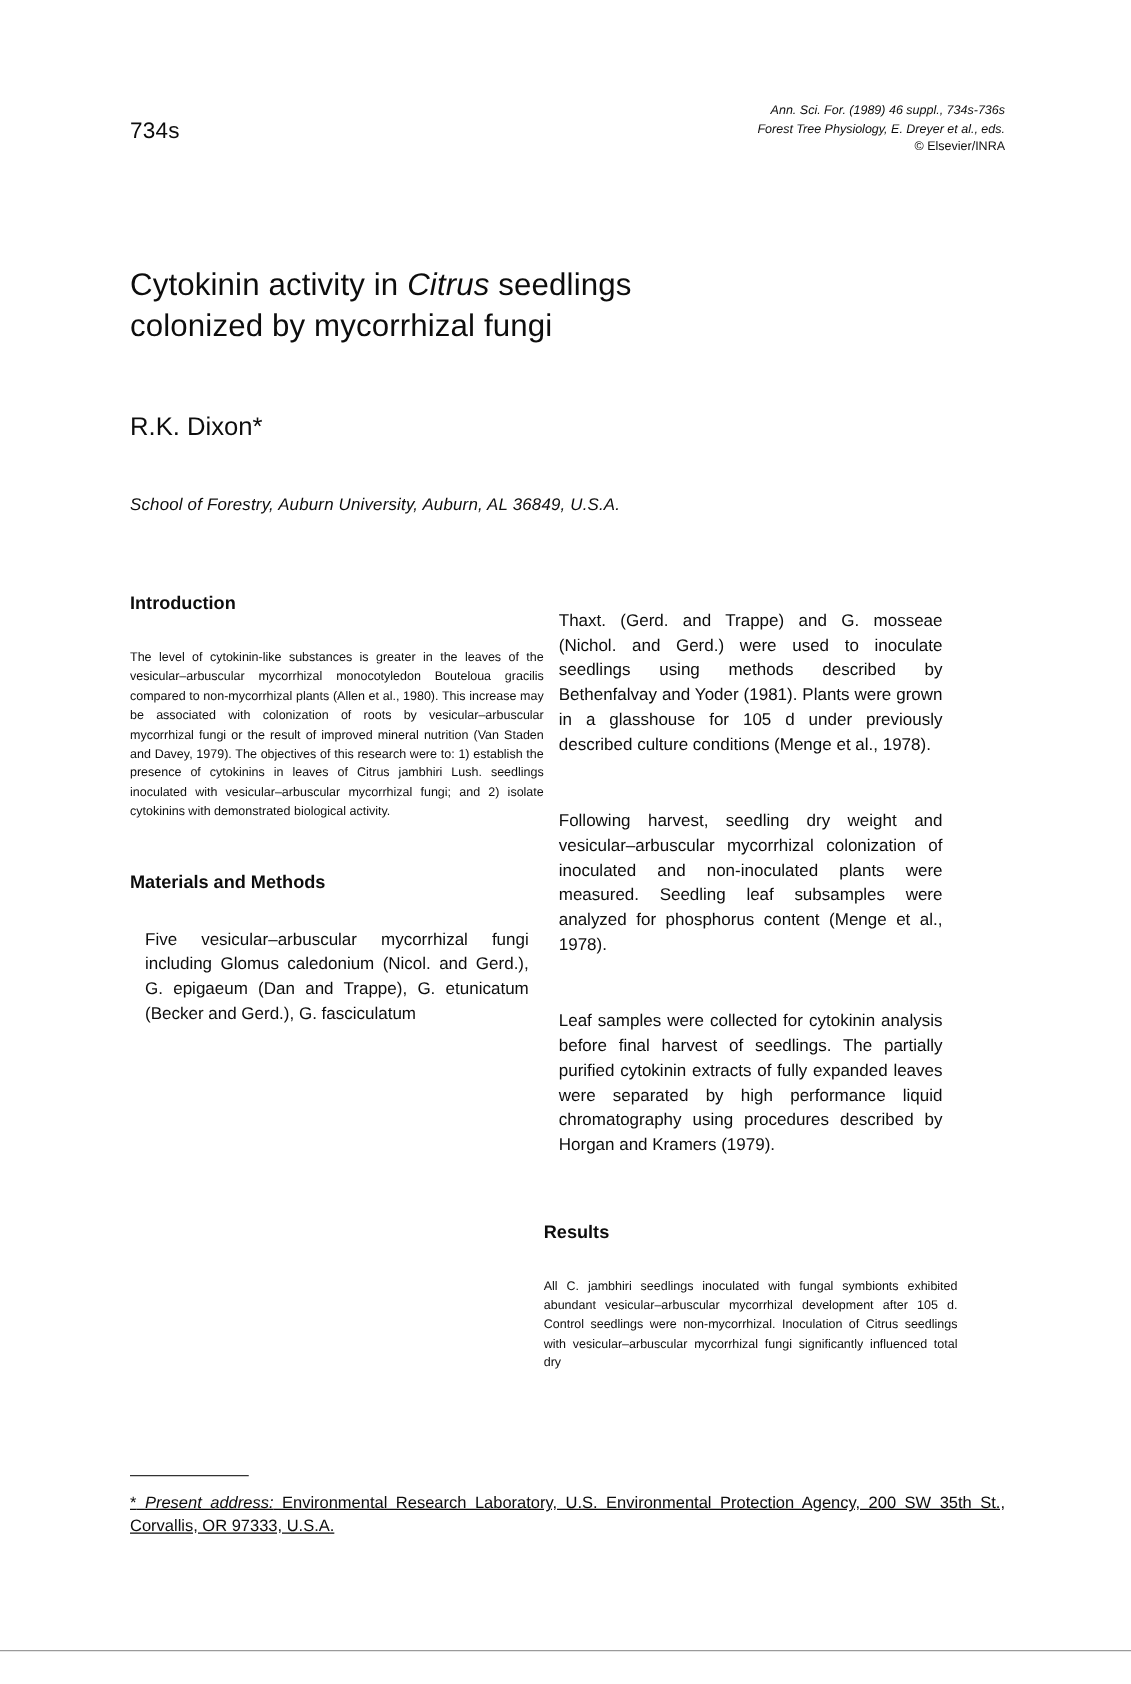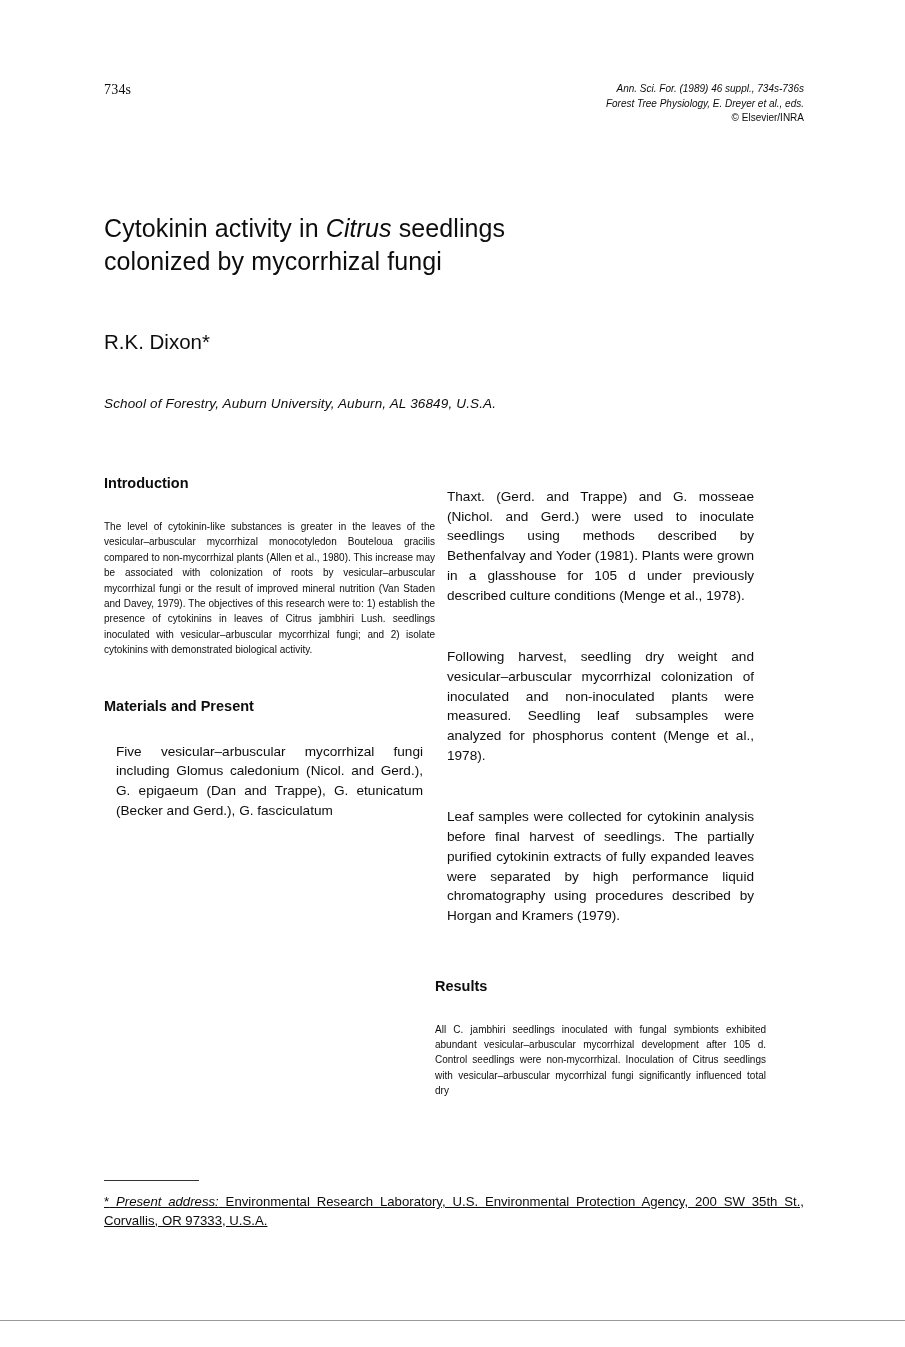--- a/index.html
+++ b/index.html
@@ -26,24 +26,23 @@
 
   
   .header {
     position: relative;
     margin-top: 82px;
     height: 78px;
   }
   .folio {
     position: absolute;
     left: 0;
-    top: 0;
-    font-size: 14px;
+    top: 12px;
+    font-size: 18px;
     letter-spacing: 0.2px;
-    font-family: Liberation Serif, serif;
   }
   .journal-block {
     position: absolute;
     right: 0;
     top: 0;
     text-align: right;
     font-size: 10px;
     line-height: 1.45;
   }
   .journal-block div { white-space: nowrap; }
@@ -155,21 +154,21 @@
     <div class="affiliation">School of Forestry, Auburn University, Auburn, AL 36849, U.S.A.</div>
 
     <div class="columns">
 
       <div class="col">
         <div class="section-head">Introduction</div>
         <p class="body">The level of cytokinin-like substances is greater in the leaves of the vesicular–arbuscular mycorrhizal monocotyledon Bouteloua gracilis compared to non-mycorrhizal plants (Allen et al., 1980). This increase may be associated with colonization of roots by vesicular–arbuscular mycorrhizal fungi or the result of improved mineral nutrition (Van Staden and Davey, 1979). The objectives of this research were to: 1) establish the presence of cytokinins in leaves of Citrus jambhiri Lush. seedlings inoculated with vesicular–arbuscular mycorrhizal fungi; and 2) isolate cytokinins with demonstrated biological activity.</p>
 
         <div class="gap-40"></div>
 
-        <div class="section-head">Materials and Present</div>
+        <div class="section-head">Materials and Methods</div>
         <p class="small">Five vesicular–arbuscular mycorrhizal fungi including Glomus caledonium (Nicol. and Gerd.), G. epigaeum (Dan and Trappe), G. etunicatum (Becker and Gerd.), G. fasciculatum</p>
       </div>
 
       <div class="col">
         <p class="small">Thaxt. (Gerd. and Trappe) and G. mosseae (Nichol. and Gerd.) were used to inoculate seedlings using methods described by Bethenfalvay and Yoder (1981). Plants were grown in a glasshouse for 105 d under previously described culture conditions (Menge et al., 1978).</p>
         <div class="gap-18"></div>
         <p class="small">Following harvest, seedling dry weight and vesicular–arbuscular mycorrhizal colonization of inoculated and non-inoculated plants were measured. Seedling leaf subsamples were analyzed for phosphorus content (Menge et al., 1978).</p>
         <div class="gap-18"></div>
         <p class="small">Leaf samples were collected for cytokinin analysis before final harvest of seedlings. The partially purified cytokinin extracts of fully expanded leaves were separated by high performance liquid chromatography using procedures described by Horgan and Kramers (1979).</p>
 

